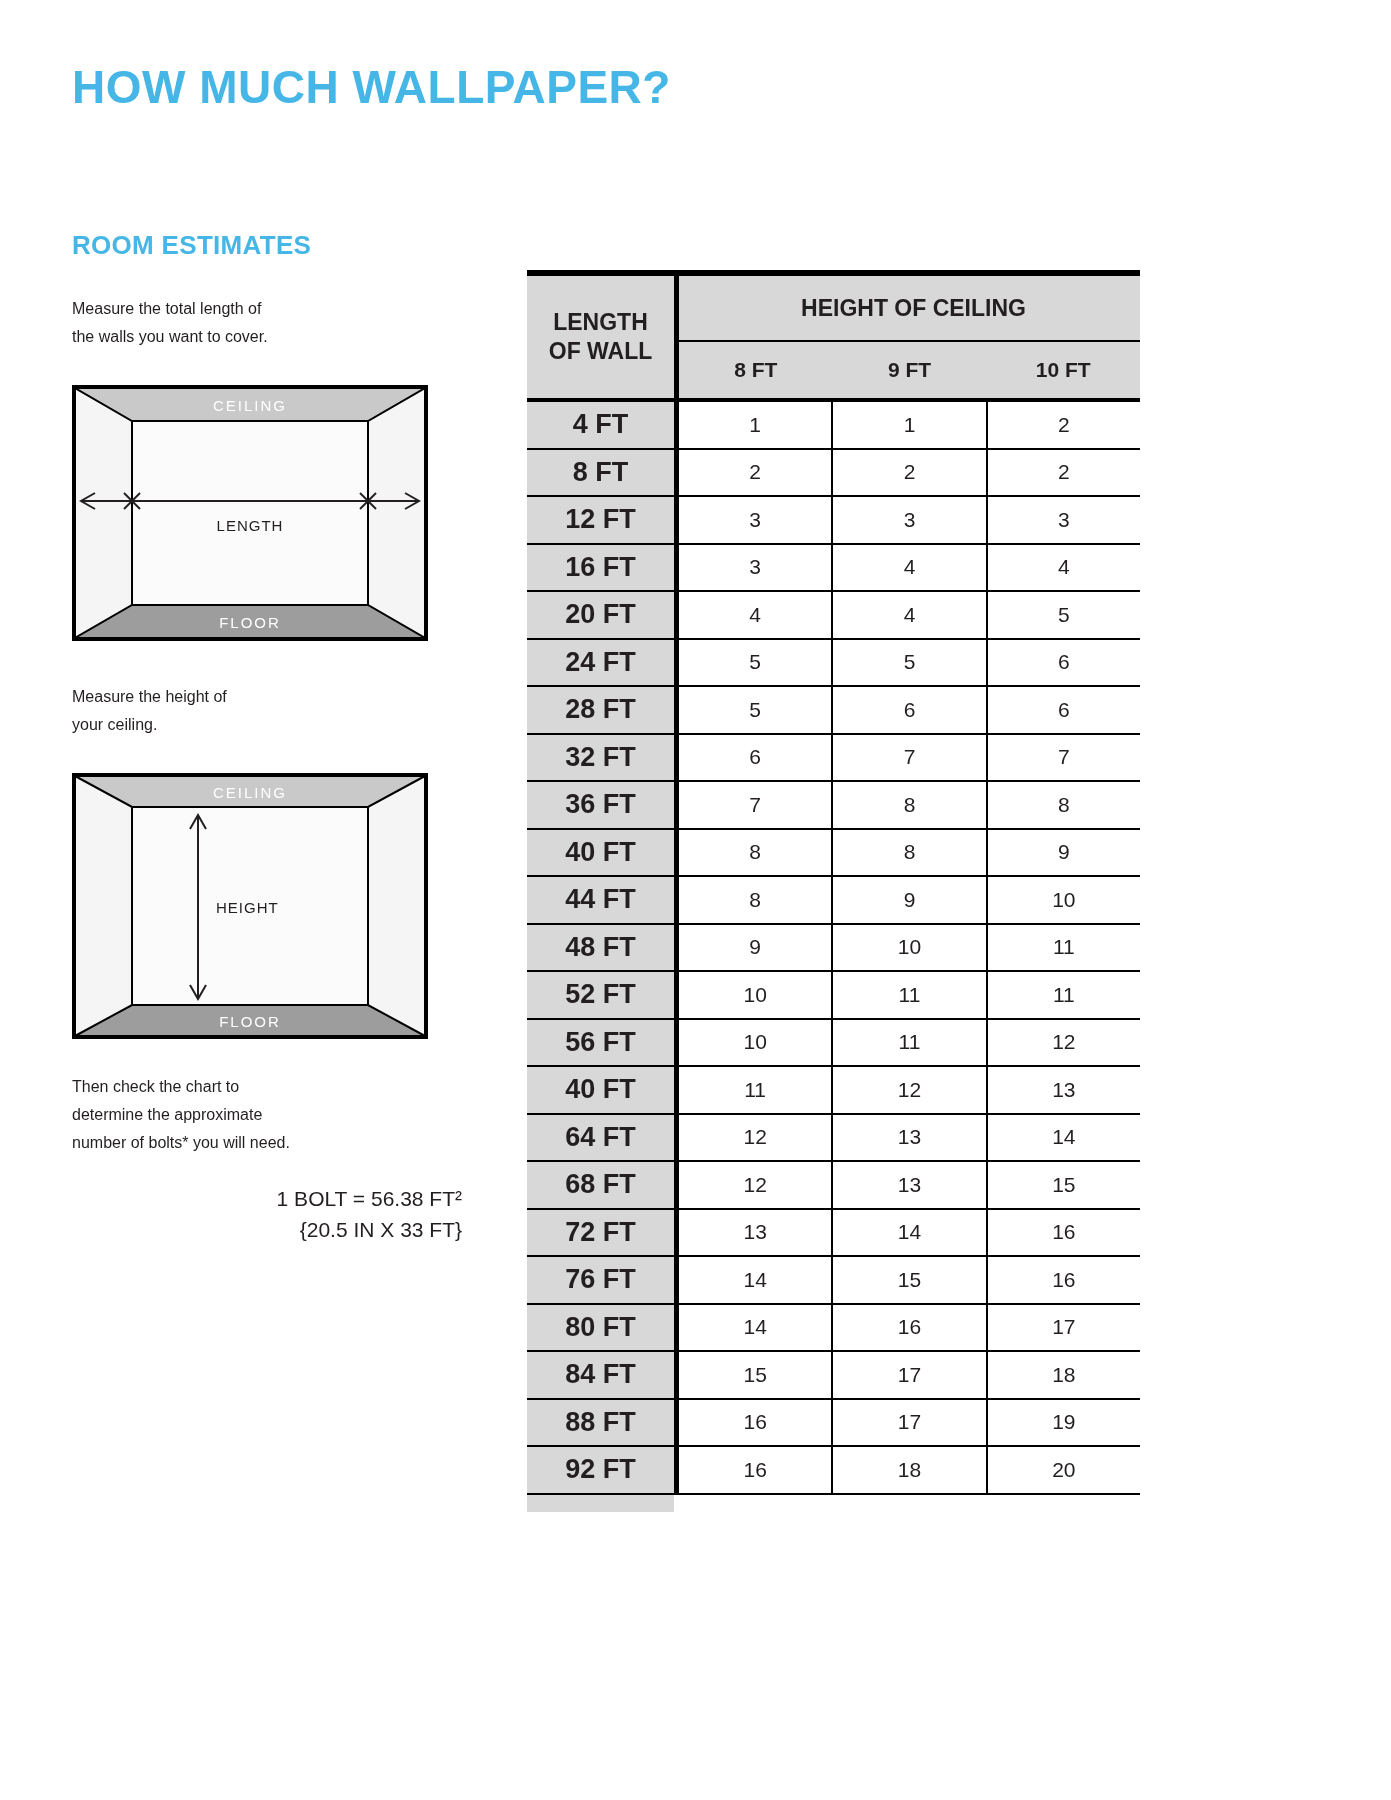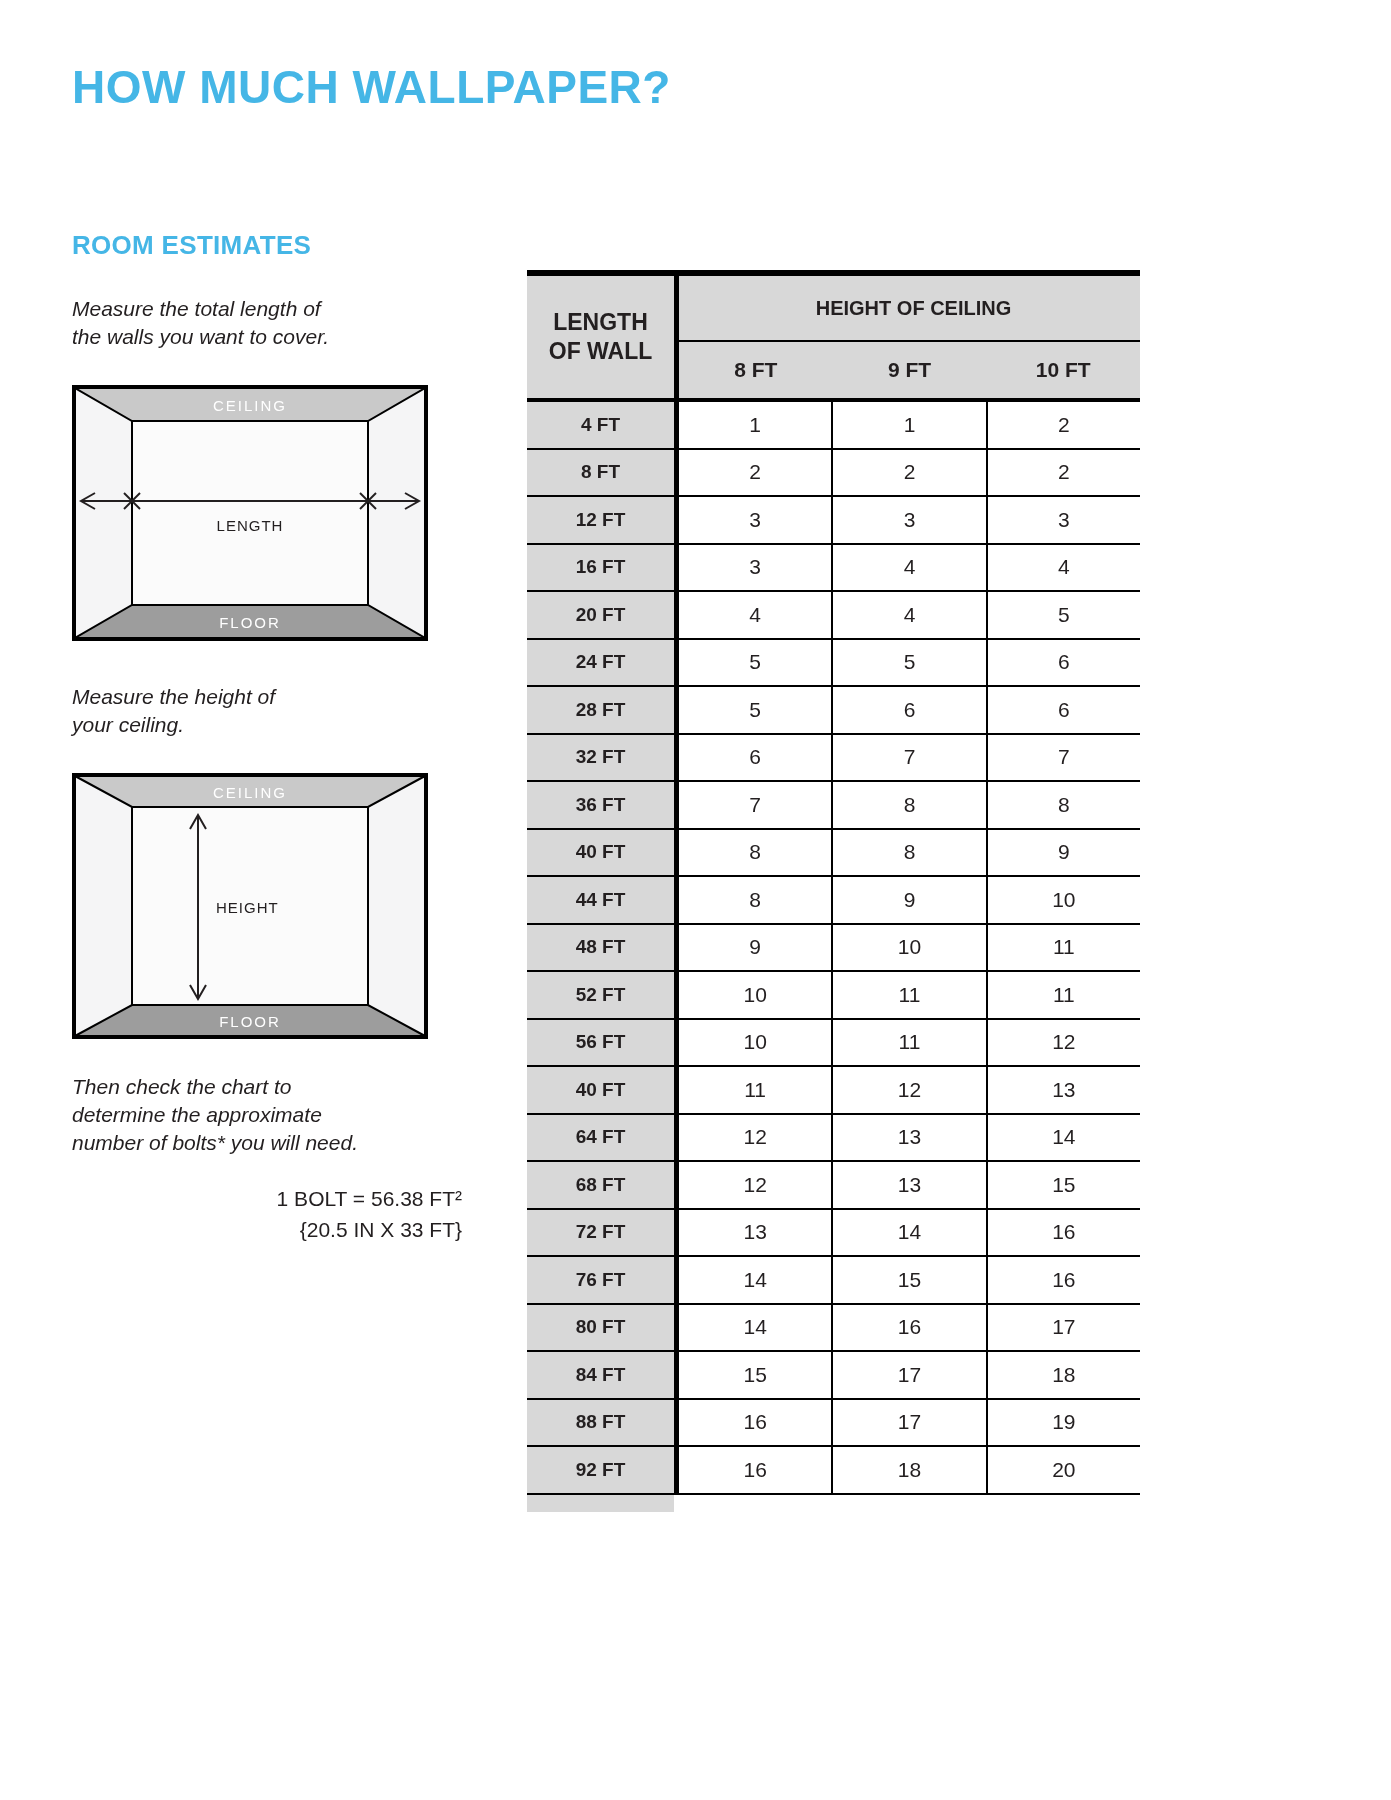--- a/index.html
+++ b/index.html
@@ -19,21 +19,21 @@
     color:var(--accent,#45b6e6);
   }
 
   
   .left-col { position:absolute; left:72px; top:230px; width:390px; }
   .section-heading {
     font-size:26px; font-weight:700; letter-spacing:0.3px;
     color:var(--accent,#45b6e6);
   }
   .step {
-    font-size:21px; line-height:28px; white-space:pre-line;font-style:italic;
+    font-size:16px; line-height:28px; white-space:pre-line;
   }
   .step-1 { margin-top:34px; }
   .diagram { display:block; margin-top:34px; }
   .step-2 { margin-top:42px; }
   .step-3 { margin-top:34px; }
   .footnote { margin-top:90px; font-size:21px; font-weight:700; line-height:28px; }
   .footnote .indent { padding-left:17px; }
   .bolt-spec { margin-top:26px; font-size:21px; font-weight:400; line-height:31px; white-space:pre-line;text-align:right; }
 
   
@@ -61,35 +61,35 @@
     border-right:5px solid #000;
     display:flex; align-items:center; justify-content:center;
     text-align:center; font-size:23px; font-weight:700; line-height:29px;
     white-space:pre-line;
   }
   .head-right { flex:1; display:flex; flex-direction:column; }
   .hoc-cell {
     height:66px; background:var(--header-gray,#d8d8d8);
     border-bottom:2px solid #000;
     display:flex; align-items:center; justify-content:center;
-    font-size:20px; font-weight:700;padding-left:8px;
+    font-size:23px; font-weight:700;padding-left:8px;
   }
   .ft-row { height:56px; display:flex; }
   .ft-cell {
     flex:1; background:var(--header-gray,#d8d8d8);
     display:flex; align-items:center; justify-content:center;
     font-size:21px; font-weight:700;
   }
 
   .trow { display:flex; height:47.5px; border-bottom:2px solid #000; }
   .cell { display:flex; align-items:center; justify-content:center; }
   .lcell {
     flex:0 0 152px; background:var(--header-gray,#d8d8d8);
     border-right:5px solid #000;
-    font-size:19px; font-weight:700;
+    font-size:27px; font-weight:700;
   }
   .vcell { flex:1; font-size:21px; background:#fff; }
   .vcell + .vcell { border-left:2px solid #000; }
 
   .footer-strip { width:147px; height:17px; background:var(--header-gray,#d8d8d8); }
 </style>
 </head>
 <body>
 
 <div class="page">

